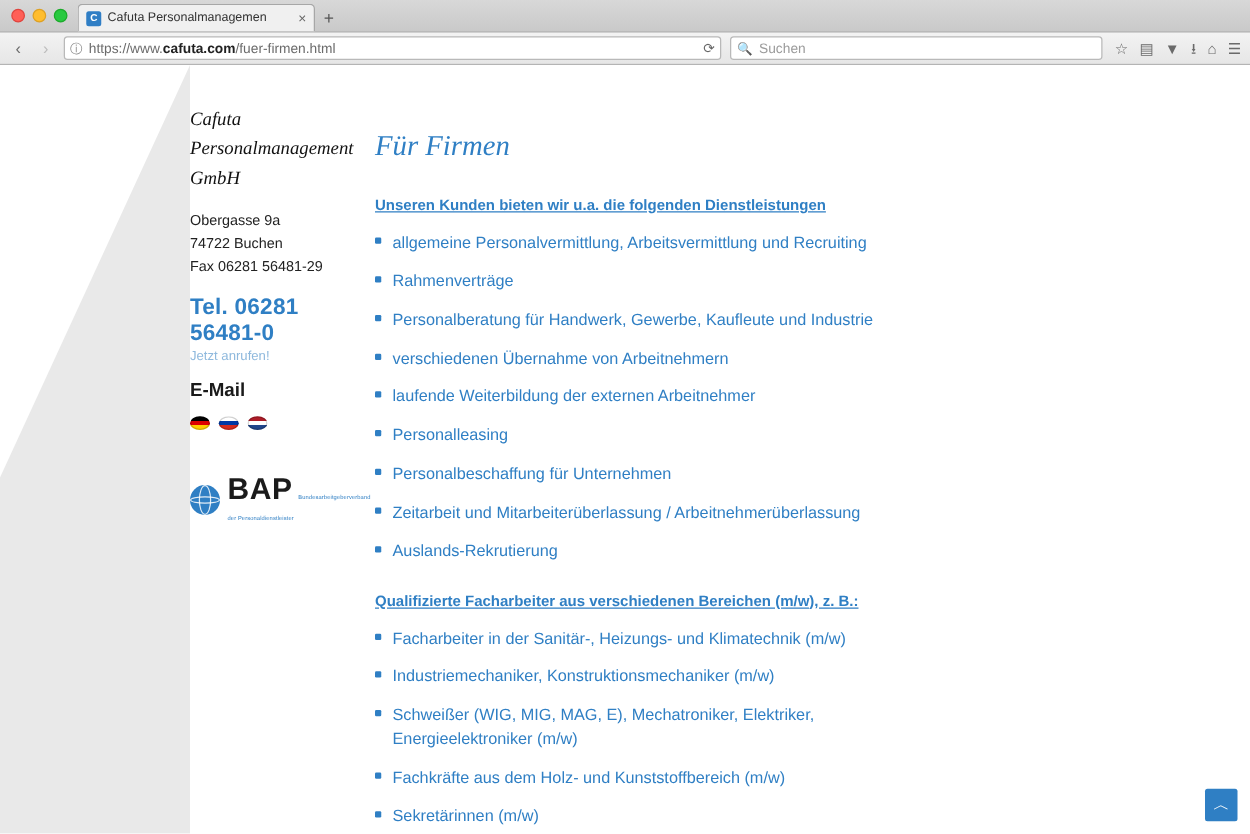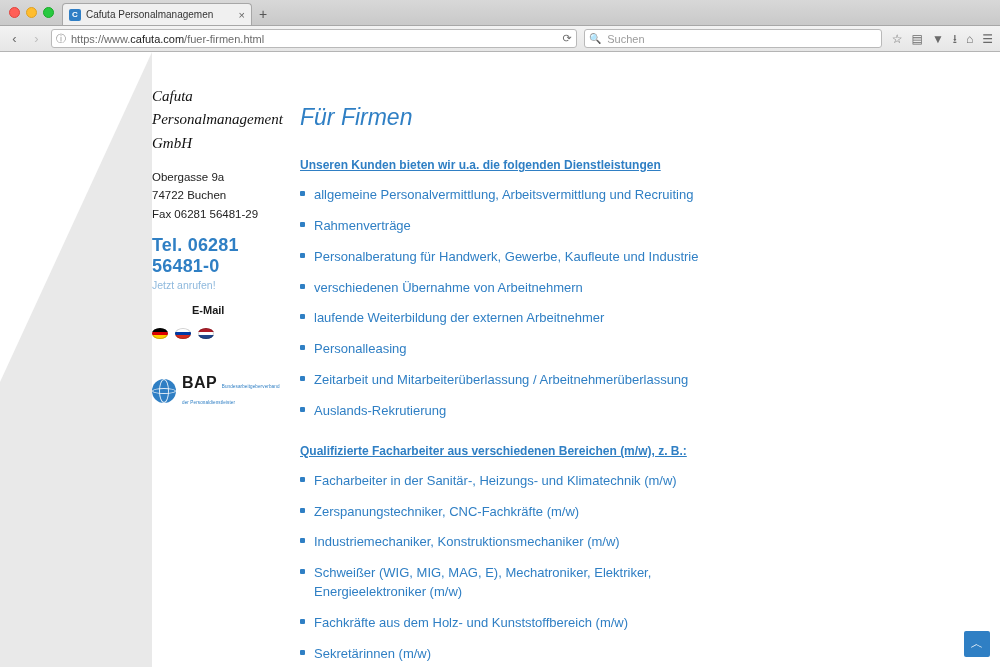--- a/index.html
+++ b/index.html
@@ -90,21 +90,21 @@
     border-radius: 3px;
     display: flex; align-items: center;
     padding: 0 4px;
     gap: 5px;
     font-size: 11px;
     color: #6b6b6b;
     min-width: 0;
   }
   .urlbar .shield { color: #888; font-size: 10px; }
   .urlbar .url { flex: 1 1 auto; white-space: nowrap; overflow: hidden; text-overflow: ellipsis; }
-  .urlbar .url b { color: #222; font-weight: normal; }
+  .urlbar .url b { color: #222; font-weight: bold; }
   .urlbar .reload { color: #666; font-size: 11px; }
 
   .searchbar {
     width: 298px;
     height: 19px;
     background: #ffffff;
     border: 1px solid #b9b9b9;
     border-radius: 3px;
     display: flex; align-items: center;
     padding: 0 5px;
@@ -173,24 +173,23 @@
     letter-spacing: .2px;
     margin-bottom: 2px;
   }
   .callnow {
     color: #8fb9dd;
     font-size: 10.5px;
     margin-bottom: 13px;
   }
   .email {
     color: #1a1a1a;
-    font-size: 11px;
+    font-size: 15px;
     font-weight: bold;
     margin-bottom: 12px;
-    margin-left: 40px;
   }
   .flags { display: flex; gap: 7px; margin-bottom: 36px; }
   .flag {
     width: 16px; height: 11px;
     border-radius: 50%;
     display: block;
     overflow: hidden;
     box-shadow: 0 0 0 1px rgba(0,0,0,.18) inset;
   }
   .flag.de { background: linear-gradient(#000 0 33%, #dd0000 33% 66%, #ffce00 66% 100%); }
@@ -208,34 +207,34 @@
     position: relative; flex: none;
   }
   .bap-globe::before, .bap-globe::after {
     content: ""; position: absolute; border: 1px solid rgba(255,255,255,.85);
     border-radius: 50%;
   }
   .bap-globe::before { left: 7px; top: 0; width: 8px; height: 22px; }
   .bap-globe::after { left: 0; top: 9px; width: 22px; height: 4px; }
   .bap-text { line-height: 1; }
   .bap-word {
-    font-size: 16px; font-weight: bold; color: #1b1b1b;
+    font-size: 24px; font-weight: bold; color: #1b1b1b;
     letter-spacing: .5px;
   }
   .bap-sub {
     font-size: 4.6px; color: #2f7fc4; letter-spacing: .1px;
     margin-top: 3px; line-height: 1.35;
   }
 
   .right-col {
     flex: 1 1 auto;
     padding: 52px 30px 0 0;
   }
   h1.page-title {
-    font-family: Liberation Sans, sans-serif;
+    font-family: Liberation Serif, serif;
     font-style: italic;
     color: #2f7fc4;
     font-size: 23px;
     font-weight: normal;
     margin: 0 0 27px 0;
   }
   h2.section-head {
     color: #2f7fc4;
     font-size: 12px;
     font-weight: bold;
@@ -355,28 +354,28 @@
         <h1 class="page-title">Für Firmen</h1>
 
         <h2 class="section-head">Unseren Kunden bieten wir u.a. die folgenden Dienstleistungen</h2>
         <ul class="bullets">
           <li>allgemeine Personalvermittlung, Arbeitsvermittlung und Recruiting</li>
           <li>Rahmenverträge</li>
           <li>Personalberatung für Handwerk, Gewerbe, Kaufleute und Industrie</li>
           <li>verschiedenen Übernahme von Arbeitnehmern</li>
           <li>laufende Weiterbildung der externen Arbeitnehmer</li>
           <li>Personalleasing</li>
+          <li>Personalbeschaffung für Unternehmen</li>
           <li>Zeitarbeit und Mitarbeiterüberlassung / Arbeitnehmerüberlassung</li>
           <li>Auslands-Rekrutierung</li>
         </ul>
 
         <h2 class="section-head second">Qualifizierte Facharbeiter aus verschiedenen Bereichen (m/w), z. B.:</h2>
         <ul class="bullets wide">
           <li>Facharbeiter in der Sanitär-, Heizungs- und Klimatechnik (m/w)</li>
-          <li>Zerspanungstechniker, CNC-Fachkräfte (m/w)</li>
           <li>Industriemechaniker, Konstruktionsmechaniker (m/w)</li>
           <li>Schweißer (WIG, MIG, MAG, E), Mechatroniker, Elektriker, Energieelektroniker (m/w)</li>
           <li>Fachkräfte aus dem Holz- und Kunststoffbereich (m/w)</li>
           <li>Sekretärinnen (m/w)</li>
 
         </ul>
       </div>
     </div>
 
     <div class="to-top">

